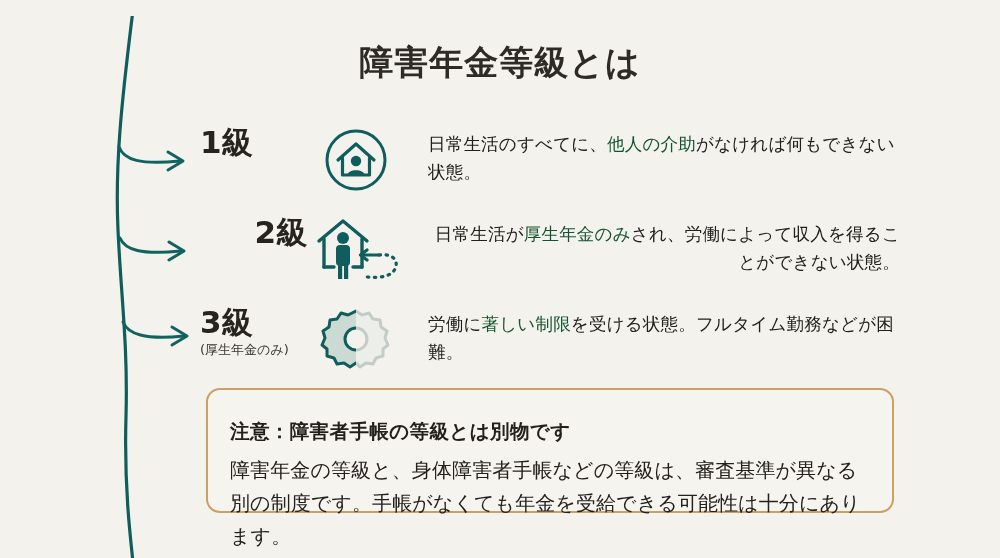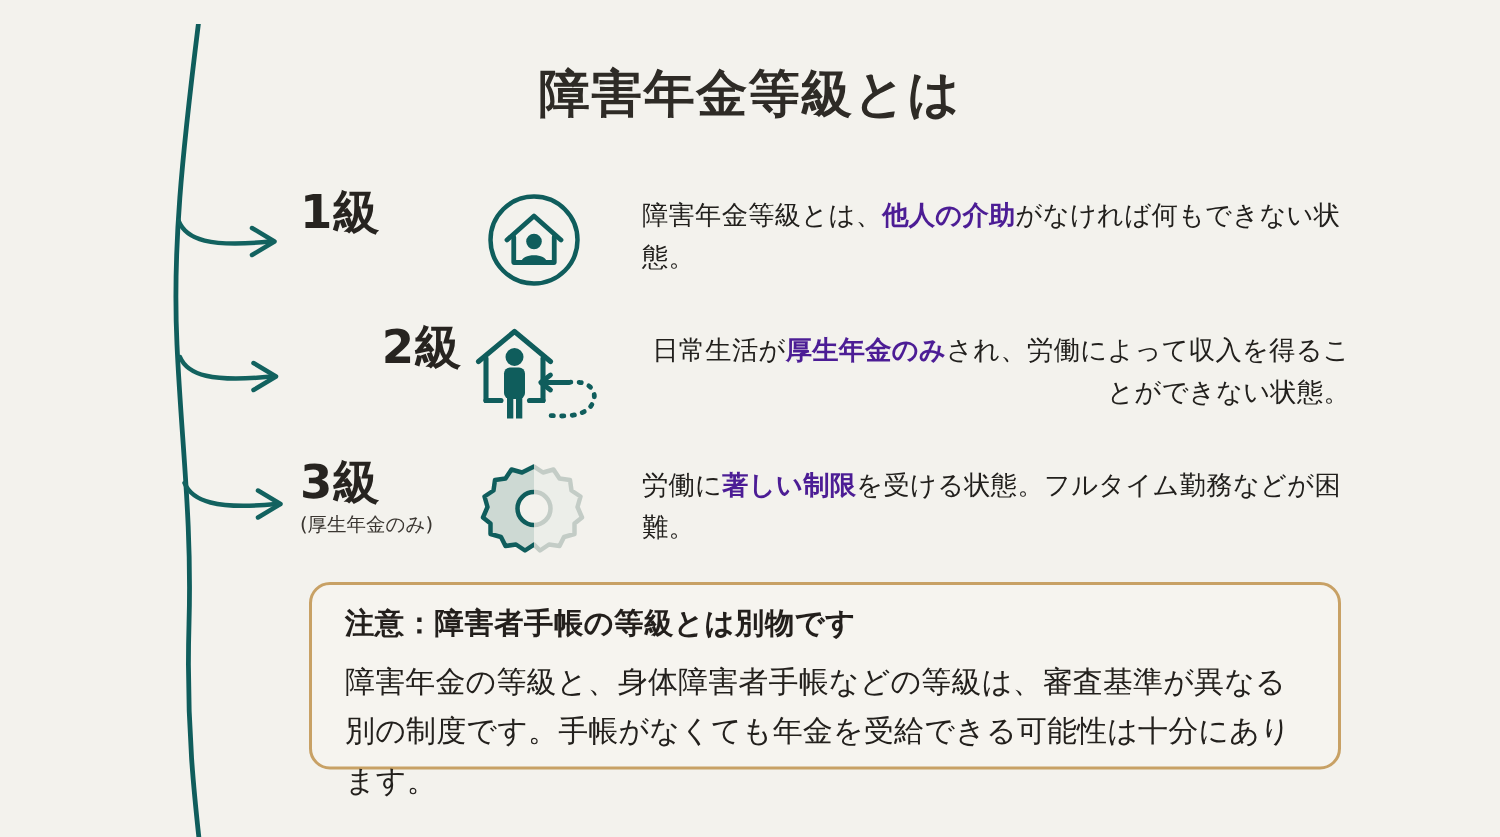--- a/index.html
+++ b/index.html
@@ -88,36 +88,36 @@
   .grade-desc {
     flex: 1 1 auto;
     padding-left: 24px;
     padding-top: 6px;
     font-size: 17.5px;
     line-height: 1.62;
     color: #22201d;
     letter-spacing: 0.2px;
   }
   .hl {
-    color: #4c1d95;
-    font-weight: 700;
+    color: #14532d;
+    font-weight: 400;
   }
 
   
   #note-box {
     position: absolute;
     left: 206px;
     top: 372px;
     width: 688px;
     height: 125px;
     box-sizing: border-box;
     border: 2px solid #c8a165;
     border-radius: 14px;
     background: #f6f4ef;
-    padding: 14px 22px 0 22px;
+    padding: 30px 22px 0 22px;
   }
   #note-heading {
     font-size: 19.5px;
     font-weight: 700;
     color: #231f1c;
     letter-spacing: 0.4px;
     line-height: 1.2;
   }
   #note-body {
     margin-top: 11px;
@@ -153,21 +153,21 @@
     <div class="grade-icon">
       <svg width="66" height="66" viewBox="0 0 66 66">
         <circle cx="33" cy="33" r="29" fill="none" stroke="#0f5d5c" stroke-width="3"></circle>
         <path d="M15 33 L33 17 L51 33" fill="none" stroke="#0f5d5c" stroke-width="3.2" stroke-linejoin="round" stroke-linecap="round"></path>
         <path d="M19.5 31 L19.5 48 L46.5 48 L46.5 31" fill="none" stroke="#0f5d5c" stroke-width="3.2" stroke-linejoin="round" stroke-linecap="round"></path>
         <circle cx="33" cy="34" r="5.2" fill="#0f5d5c"></circle>
         <path d="M24.5 48 C24.5 41.5, 41.5 41.5, 41.5 48 Z" fill="#0f5d5c"></path>
       </svg>
     </div>
     <div class="grade-desc">
-      <span>障害年金等級とは、</span><span class="hl">他人の介助</span><span>がなければ何もできない状態。</span>
+      <span>日常生活のすべてに、</span><span class="hl">他人の介助</span><span>がなければ何もできない状態。</span>
     </div>
   </div>
 
   <div class="grade-row" id="row-2">
     <div class="grade-label-box">
       <div class="grade-label">2級</div>
     </div>
     <div class="grade-icon">
       <svg width="94" height="70" viewBox="0 0 94 70">
         <path d="M10 26 L34 6 L58 26" fill="none" stroke="#0f5d5c" stroke-width="3.4" stroke-linejoin="round" stroke-linecap="round"></path>

